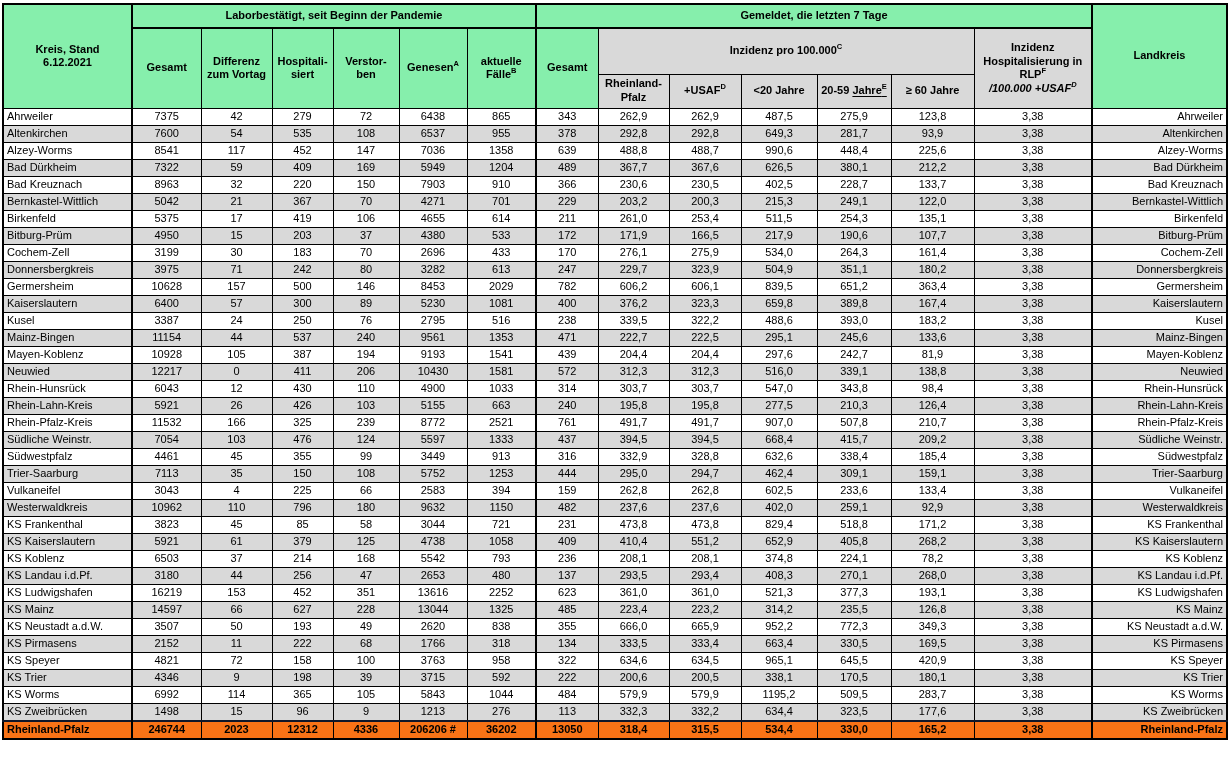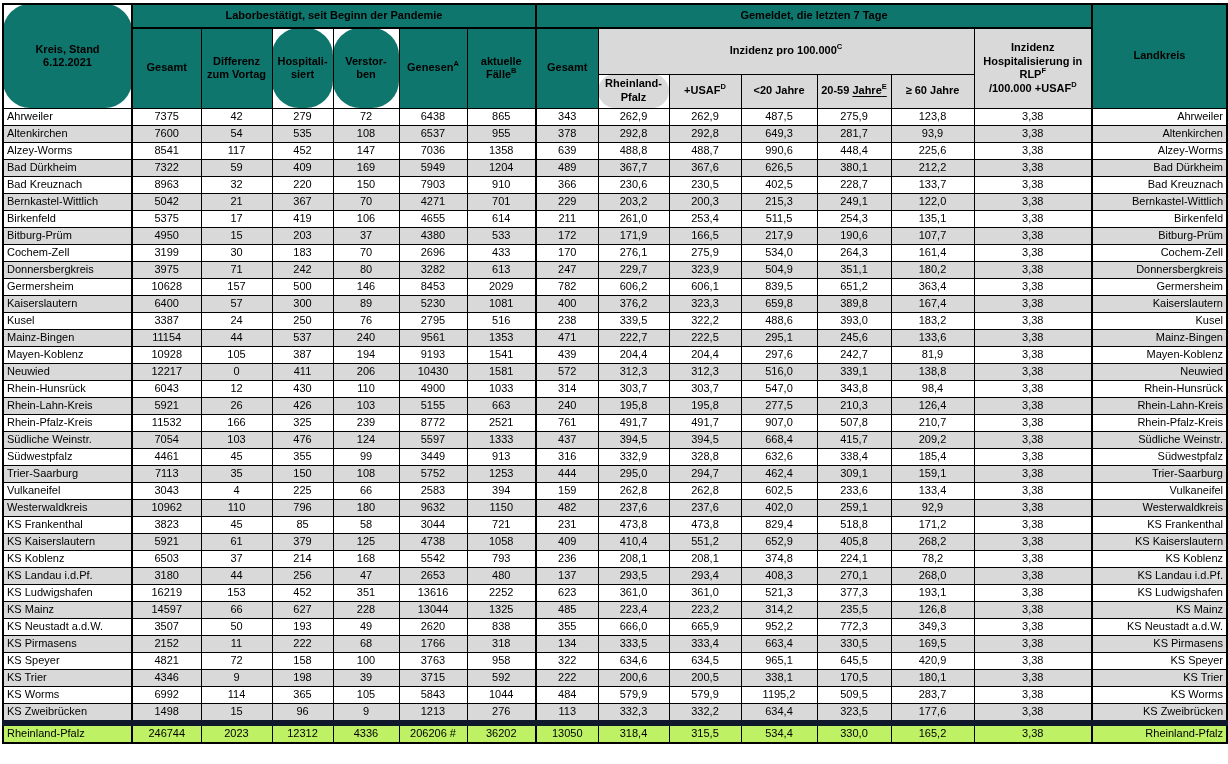--- a/index.html
+++ b/index.html
@@ -18,31 +18,31 @@
     color:#000;
     text-align:center;vertical-align:middle;
     padding:0 2px;
     overflow:hidden;
   }
   th{font-size:11px;font-weight:bold;line-height:1.25;}
   td{font-size:11px;height:16px;line-height:15px;padding:0 3px;white-space:nowrap;}
   thead tr.r1{height:24px;}
   thead tr.r2{height:46px;}
   thead tr.r3{height:34px;}
-  .dark{background:#0f766e;margin-top:7px;}
+  .dark{background:#86efac;margin-top:7px;}
   .light{background:#d9d9d9;margin-left:10px;}
   tbody tr:nth-child(even) td{background:#d9d9d9;}
   tbody tr:nth-child(odd) td{background:#ffffff;}
-  tbody tr.total td{background:#bef264;font-weight:normal;border-top:6px solid #0f172a;}
+  tbody tr.total td{background:#f97316;font-weight:bold;border-top:2px solid #0f172a;}
   .bl2{border-left:2px solid #000;}
   .bb2{border-bottom:2px solid #000;}
-  .pre{white-space:pre-line;border-radius:27px;}
+  .pre{white-space:pre-line;}
   .al{text-align:left;}
   .ar{text-align:right;}
-  .blk{display:block;}
+  .blk{display:block;font-style:italic;}
   sup{font-size:7.5px;line-height:0;vertical-align:super;}
   .sq{
     text-decoration-line:underline;
     text-decoration-style:wavy;
     text-decoration-color:#cc0000;
     text-decoration-thickness:1px;
     text-underline-offset:2px;
     text-decoration:underline;
   }
 </style>

